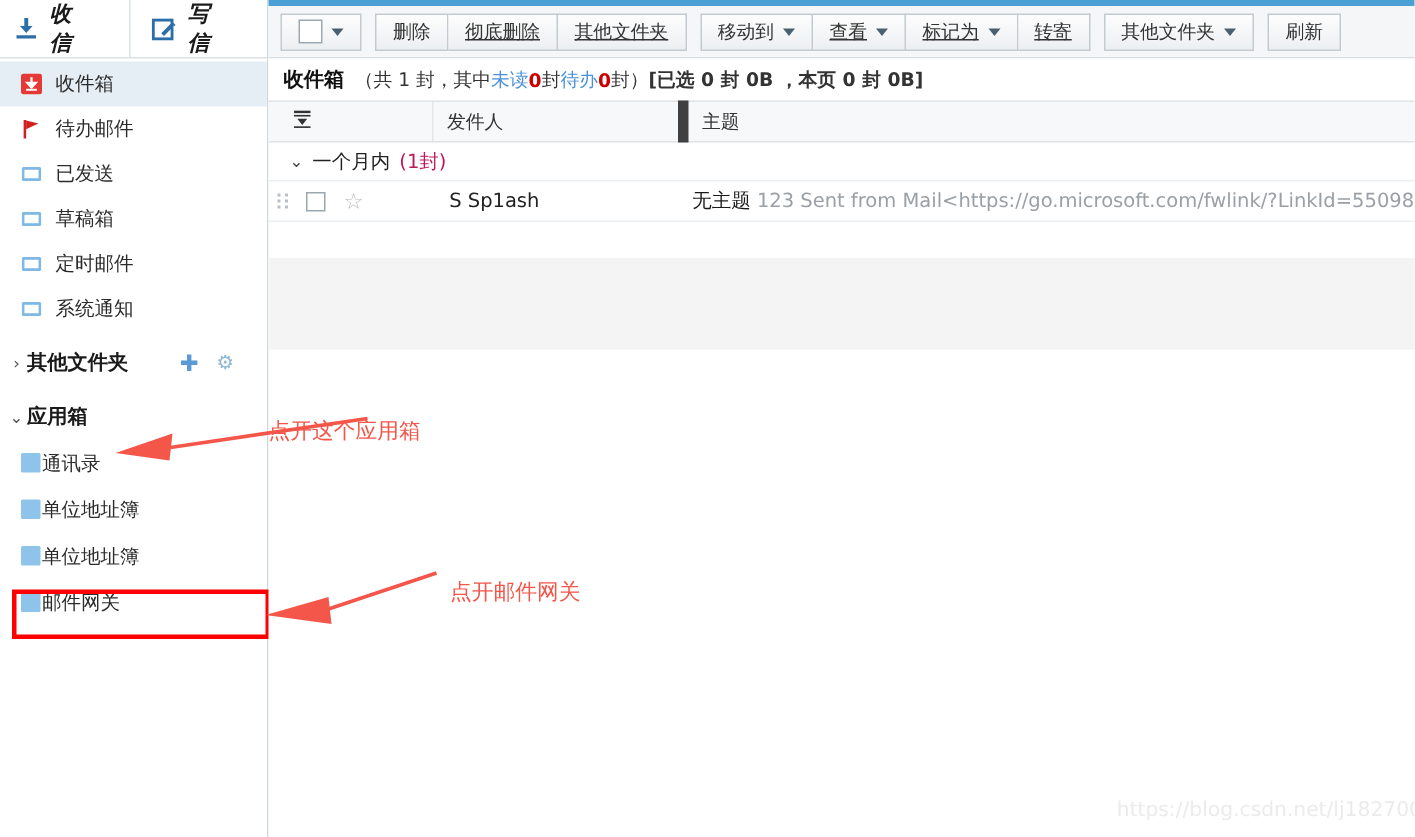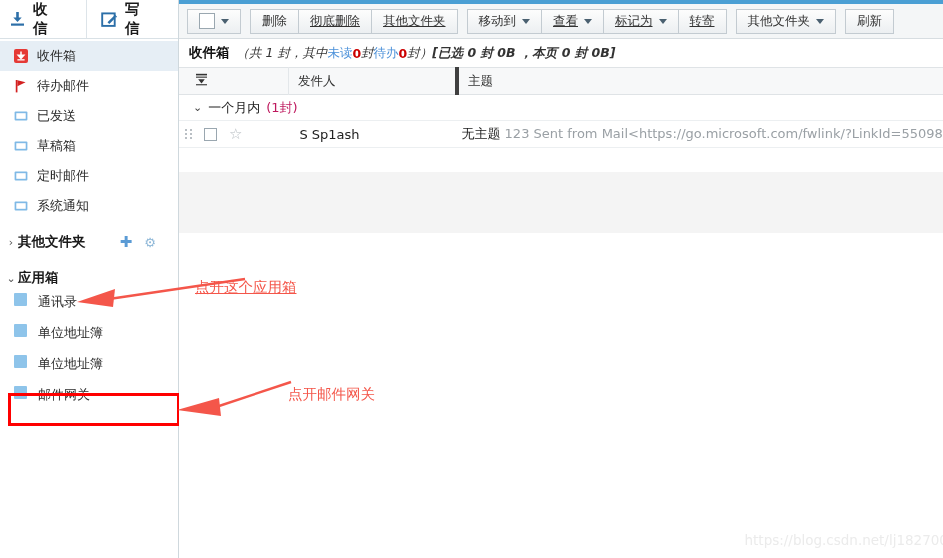--- a/index.html
+++ b/index.html
@@ -44,20 +44,21 @@
     display: flex;
     align-items: center;
     gap: 7px;
     padding: 0 13px 0 9px;
     height: 38px;
     cursor: pointer;
     color: #1a1a1a;
     font-size: 14.5px;
     font-weight: bold;
     letter-spacing: 2px;
+    font-style: italic;
   }
   .sb-action + .sb-action {
     border-left: 1px solid #dde4e9;
     padding-left: 14px;
   }
   .sb-ico {
     width: 17px; height: 17px;
     display: inline-block;
     line-height: 0;
   }
@@ -123,23 +124,23 @@
   .tool-gear {
     color: #8fb8d8;
     font-size: 13px;
     line-height: 1;
     cursor: pointer;
   }
 
   .app-item {
     height: 31px;
     display: flex;
-    align-items: flex-start;
+    align-items: center;
     padding-left: 14px;
-    gap: 11px;
+    gap: 1px;
     cursor: pointer;
     font-size: 13px;
     color: #2b2b2b;
     box-sizing: border-box;
   }
   .app-sq {
     width: 13px;
     height: 13px;
     background: #8ec4ea;
     display: inline-block;
@@ -229,21 +230,21 @@
     background: #fff;
     box-sizing: border-box;
     white-space: nowrap;
   }
   .mh-title {
     font-weight: bold;
     font-size: 13.5px;
     color: #111;
     margin-right: 7px;
   }
-  .mh-rest { color: #333; font-style: italic; }
+  .mh-rest { color: #333; }
   .mh-unread { color: #4a90d9; }
   .mh-todo  { color: #4a90d9; }
   .mh-num   { color: #cc0000; font-weight: bold; }
   .mh-b     { font-weight: bold; }
 
   .col-head {
     height: 28px;
     background: #f7f8f9;
     border-top: 1px solid #dfe3e6;
     border-bottom: 1px solid #dfe3e6;
@@ -254,21 +255,21 @@
     color: #333;
   }
   .col {
     height: 28px;
     display: flex;
     align-items: center;
     box-sizing: border-box;
     padding-left: 9px;
   }
   .col.c1 { width: 110px; border-right: 1px solid #e3e7ea; padding-left: 16px; }
-  .col.c2 { width: 170px; border-right: 4px solid #404040; }
+  .col.c2 { width: 170px; border-right: 7px solid #404040; }
   .col.c3 { flex: 1; }
 
   .group-row {
     height: 26px;
     display: flex;
     align-items: center;
     padding-left: 14px;
     gap: 6px;
     font-size: 13px;
     color: #222;
@@ -587,23 +588,23 @@
       <span class="row-sender">S Sp1ash</span>
       <span class="row-subject"><span class="subj-strong">无主题</span><span> 123 Sent from Mail&lt;https://go.microsoft.com/fwlink/?LinkId=550986&gt; for W</span></span>
     </div>
 
     <div class="gray-band"></div>
 
     <svg class="arrow-svg" style="left:-122px; top:275px; width:190px; height:36px; overflow:visible;">
       <path d="M188 4 L52 24" stroke="#f4564a" stroke-width="2.4" fill="none"></path>
       <path d="M20 27 L58 14 L56 32 Z" fill="#f4564a"></path>
     </svg>
-    <div class="annot" style="left:16px; top:278px;text-decoration:underline;">点开这个应用箱</div>
+    <div class="annot" style="left:0; top:278px;">点开这个应用箱</div>
 
     <svg class="arrow-svg" style="left:-8px; top:378px; width:130px; height:44px; overflow:visible;">
       <path d="M120 4 L42 30" stroke="#f4564a" stroke-width="2.4" fill="none"></path>
       <path d="M6 32 L48 20 L50 38 Z" fill="#f4564a"></path>
     </svg>
-    <div class="annot" style="left:109px; top:385px;">点开邮件网关</div>
+    <div class="annot" style="left:121px; top:385px;">点开邮件网关</div>
 
     <div class="watermark">https://blog.csdn.net/lj18270020070</div>
   </div>
 </div>
 
 </body></html>

